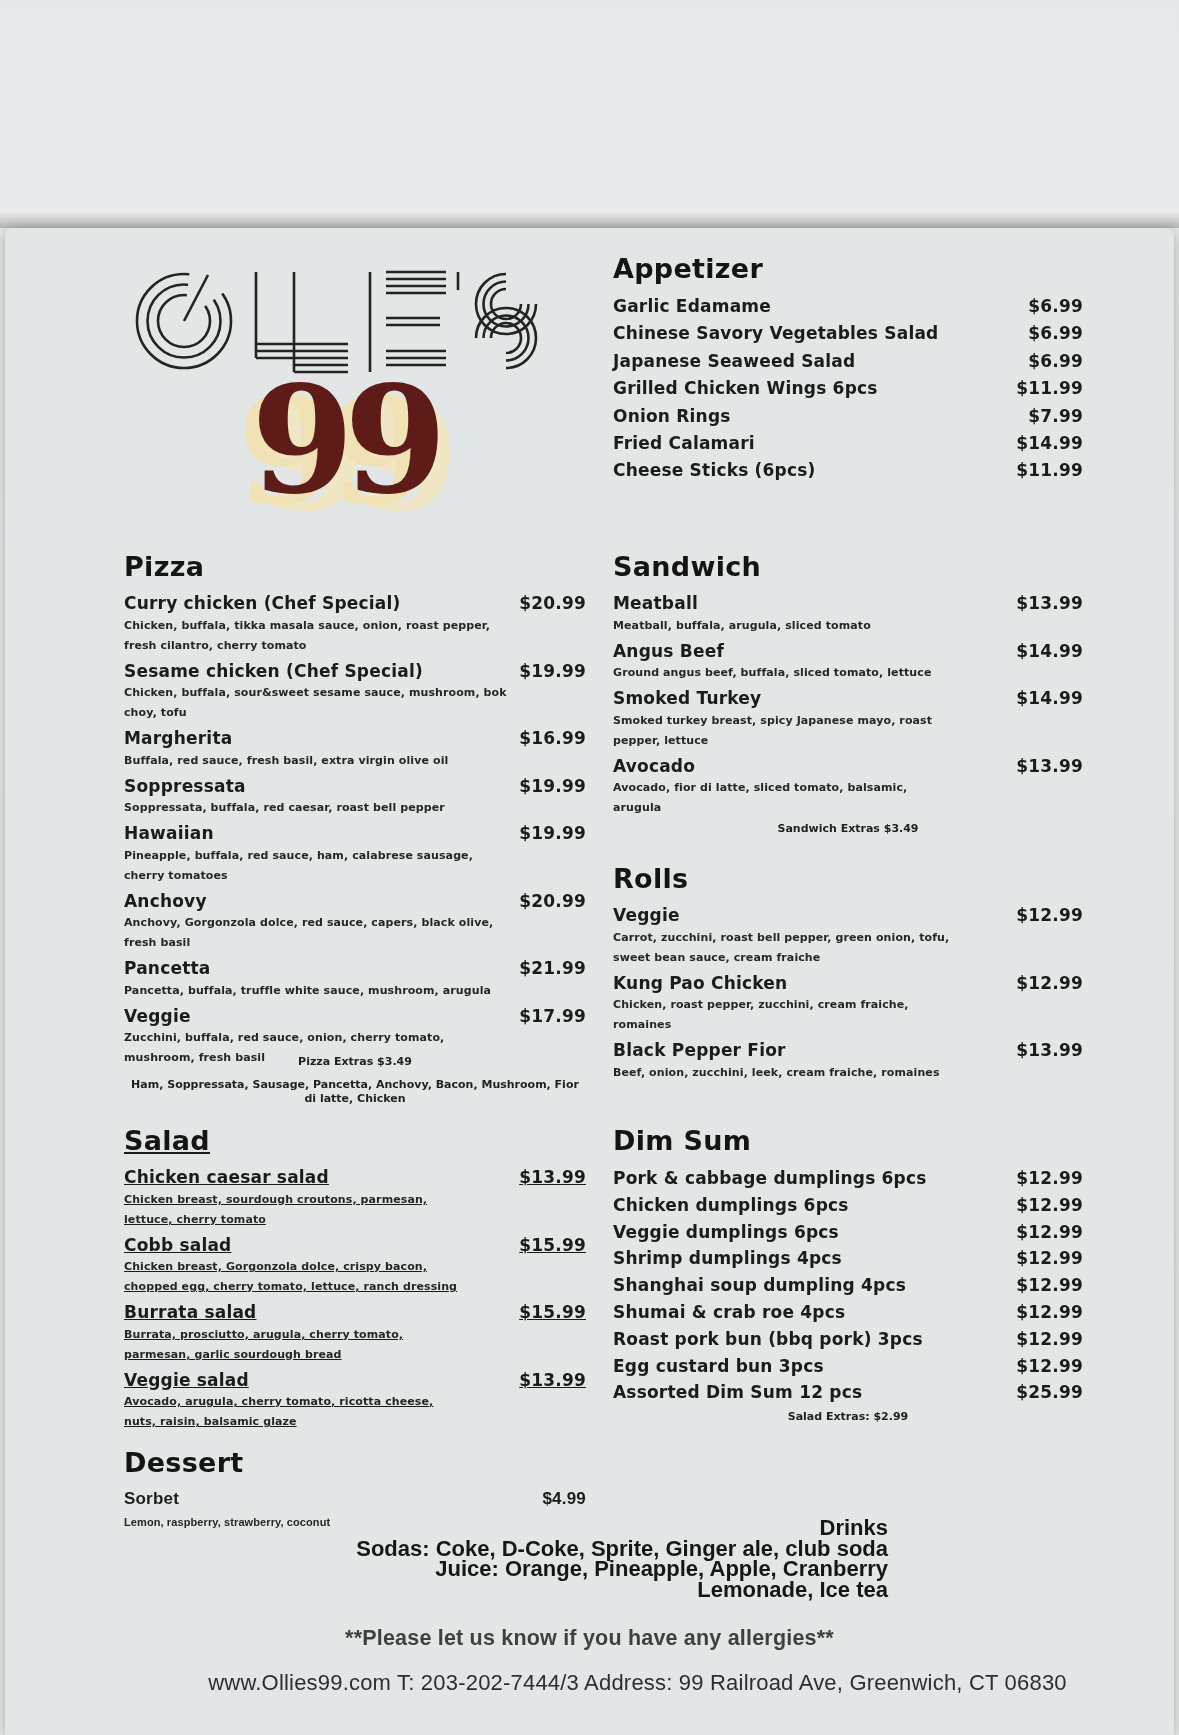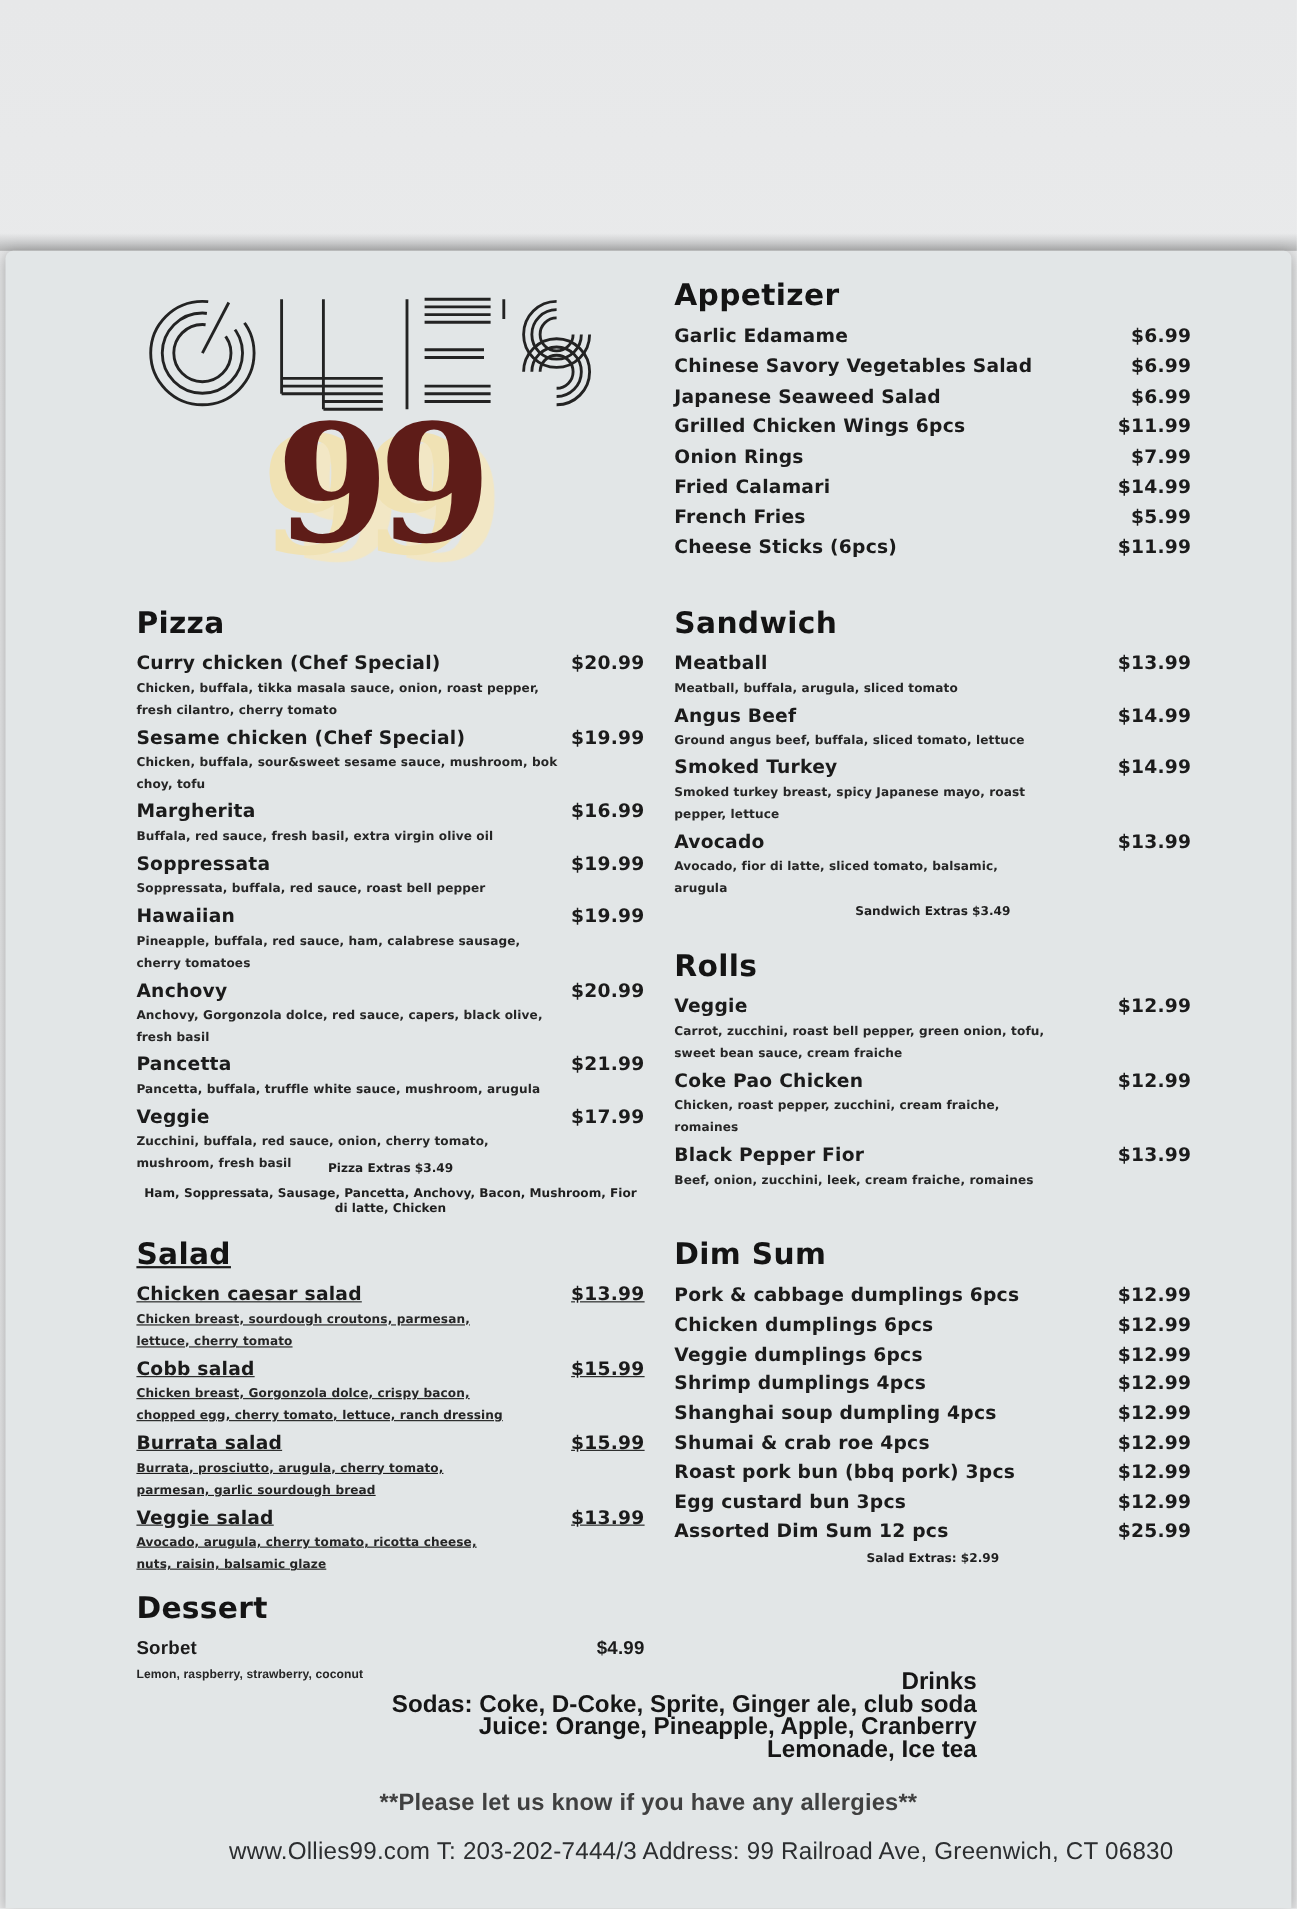--- a/index.html
+++ b/index.html
@@ -139,24 +139,20 @@
         <div class="row">
           <span class="nm">Onion Rings</span>
           <span class="pr">$7.99</span>
         </div>
 
         <div class="row">
           <span class="nm">Fried Calamari</span>
           <span class="pr">$14.99</span>
         </div>
 
-        <div class="row">
-          <span class="nm">French Fries</span>
-          <span class="pr">$5.99</span>
-        </div>
 
         <div class="row">
           <span class="nm">Cheese Sticks (6pcs)</span>
           <span class="pr">$11.99</span>
         </div>
       </div>
   </div>
 
   <div class="sec col-l" id="sec-pizza">
     <h2>Pizza</h2>
@@ -186,21 +182,21 @@
             <span class="pr">$16.99</span>
           </div>
           <div class="ds">Buffala, red sauce, fresh basil, extra virgin olive oil</div>
         </div>
 
         <div class="item">
           <div class="nrow">
             <span class="nm">Soppressata</span>
             <span class="pr">$19.99</span>
           </div>
-          <div class="ds">Soppressata, buffala, red sauce, roast bell pepper</div>
+          <div class="ds">Soppressata, buffala, red caesar, roast bell pepper</div>
         </div>
 
         <div class="item">
           <div class="nrow">
             <span class="nm">Hawaiian</span>
             <span class="pr">$19.99</span>
           </div>
           <div class="ds">Pineapple, buffala, red sauce, ham, calabrese sausage,
 cherry tomatoes</div>
         </div>
@@ -286,21 +282,21 @@
           <div class="nrow">
             <span class="nm">Veggie</span>
             <span class="pr">$12.99</span>
           </div>
           <div class="ds">Carrot, zucchini, roast bell pepper, green onion, tofu,
 sweet bean sauce, cream fraiche</div>
         </div>
 
         <div class="item">
           <div class="nrow">
-            <span class="nm">Coke Pao Chicken</span>
+            <span class="nm">Kung Pao Chicken</span>
             <span class="pr">$12.99</span>
           </div>
           <div class="ds">Chicken, roast pepper, zucchini, cream fraiche,
 romaines</div>
         </div>
 
         <div class="item">
           <div class="nrow">
             <span class="nm">Black Pepper Fior</span>
             <span class="pr">$13.99</span>

